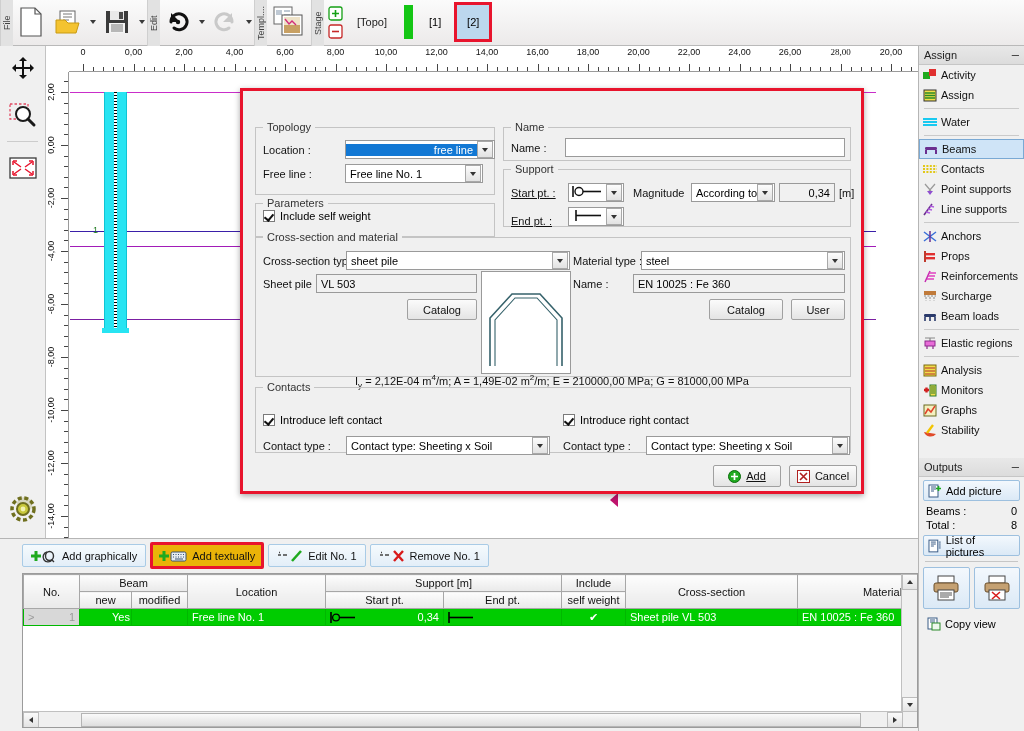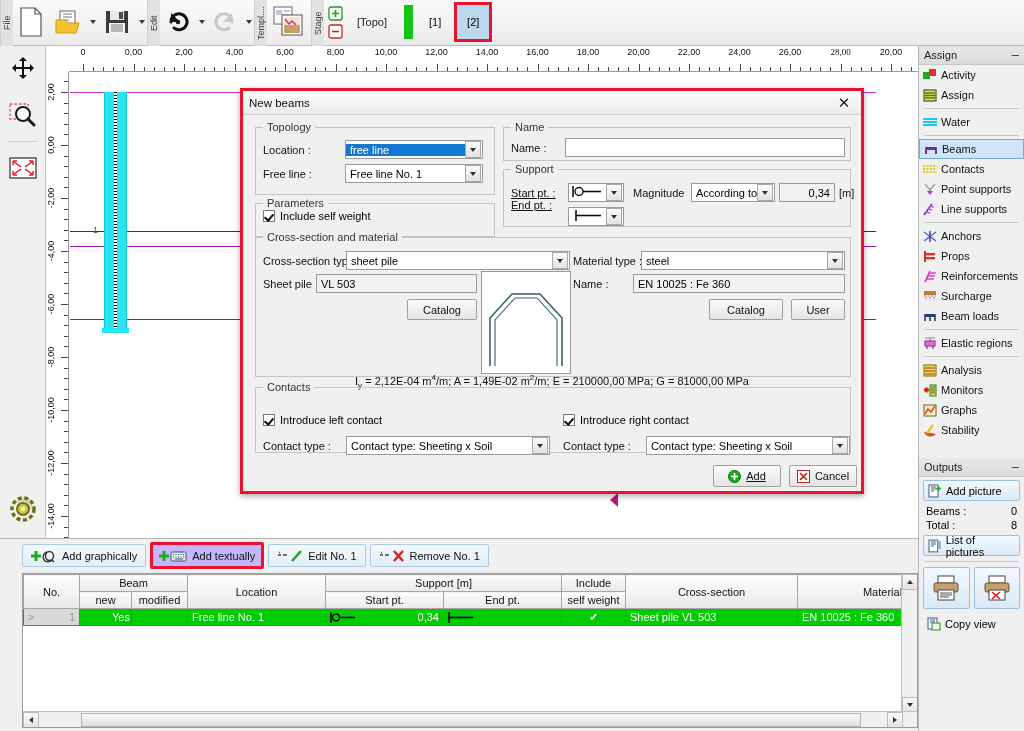--- a/index.html
+++ b/index.html
@@ -119,21 +119,21 @@
   #leftstrip .lbl {
     writing-mode:vertical-rl; transform:rotate(180deg);
     position:absolute; bottom:6px; left:4px; font-size:11px; color:#333;
   }
   #actionbar { position:absolute; left:22px; top:4px; height:25px; display:flex; align-items:center; gap:4px; }
   .act-btn {
     height:23px; background:linear-gradient(#f5fafd,#e3eef8);
     border:1px solid #a9cbe6; border-radius:2px;
     display:flex; align-items:center; gap:5px; padding:0 8px; font-size:11px; color:#111;
   }
-  .act-btn.hl { border:3px solid #e8142d; border-radius:2px; height:27px; padding:9px 6px; background:#c4b5fd;}
+  .act-btn.hl { border:3px solid #e8142d; border-radius:2px; height:27px; padding:9px 6px; background:#eab308;}
   
   #tablewrap {
     position:absolute; left:22px; top:34px; width:896px; height:155px;
     border:1px solid #9b9b9b; background:#fff; overflow:hidden;
   }
   table.grid { border-collapse:collapse; width:879px; table-layout:fixed; }
   table.grid th {
     background:linear-gradient(#fdfdfd,#e9e9e9);
     border:1px solid #a7a7a7; font-weight:normal; font-size:11px;
     color:#111; padding:1px 2px; height:17px;
@@ -485,30 +485,26 @@
     <div class="soil-line" style="left:0;top:246px;width:806px;background:#7b1fa2;"></div>
     <div class="pile" style="left:34px;top:19px;width:23px;height:236px;"></div>
     <div class="pile-core" style="left:44px;top:19px;height:239px;"></div>
     <div class="pile-foot" style="left:32px;top:255px;width:27px;height:5px;"></div>
     <div style="position:absolute;left:23px;top:152px;font-size:9px;color:#1d7a1d;">1</div>
     <div class="tri-mark" style="left:540px;top:420px;"></div>
   </div>
 </div>
 
 <div id="dialog">
-  <div id="dlg-title">
-    <span>New beams</span>
-    <div id="dlg-close">✕</div>
-  </div>
 
   <div class="gbox" style="left:12px;top:36px;width:240px;height:68px;">
     <span class="gbox-lbl">Topology</span>
   </div>
   <div class="dlbl" style="left:20px;top:53px;">Location :</div>
-  <div class="dcombo sel" style="left:102px;top:49px;width:138px;">
+  <div class="dcombo sel" style="left:102px;top:49px;width:150px;text-align:right;">
     <span class="txt">free line</span>
     <span class="arw">
         <i></i>
       </span>
   </div>
   <div class="dlbl" style="left:20px;top:77px;">Free line :</div>
   <div class="dcombo" style="left:102px;top:73px;width:138px;">
     <span class="txt">Free line No. 1</span>
     <span class="arw">
         <i></i>
@@ -553,21 +549,21 @@
   <div class="dcombo" style="left:448px;top:92px;width:84px;">
     <span class="txt">According to s</span>
     <span class="arw">
         <i></i>
       </span>
   </div>
   <div class="dfield ro" style="left:536px;top:92px;width:56px;justify-content:flex-end;">
     <span>0,34</span>
   </div>
   <div class="dlbl" style="left:596px;top:96px;">[m]</div>
-  <div class="dlbl" style="left:268px;top:108px;">
+  <div class="dlbl" style="left:268px;top:124px;">
     <u>End pt. :</u>
   </div>
   <div class="dcombo" style="left:325px;top:116px;width:56px;">
     <span class="txt" style="padding:0 2px;">
       <svg width="32" height="13" viewBox="0 0 32 13">
           <path d="M5 1v11" stroke="#111" stroke-width="1.6"></path>
           <path d="M5 6.5h25" stroke="#111" stroke-width="1.6"></path>
         </svg>
     </span>
     <span class="arw">

